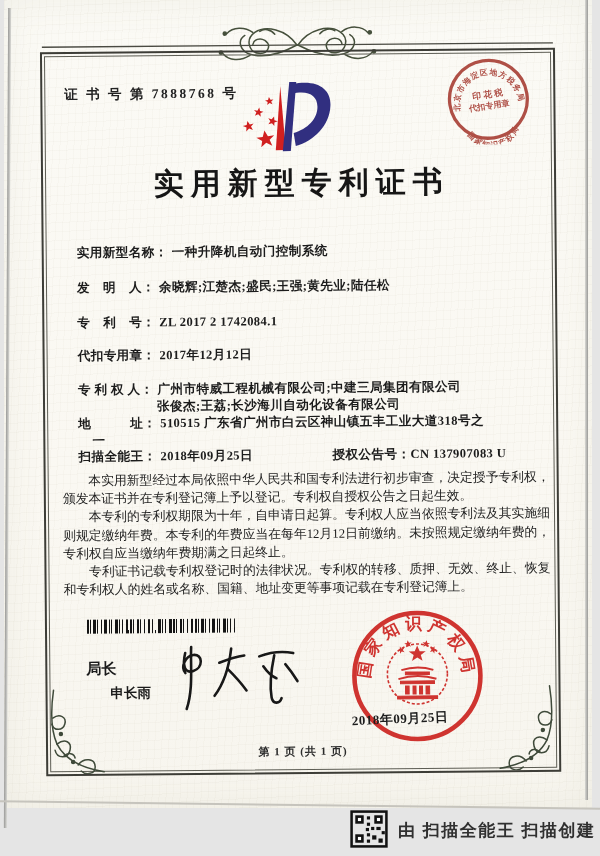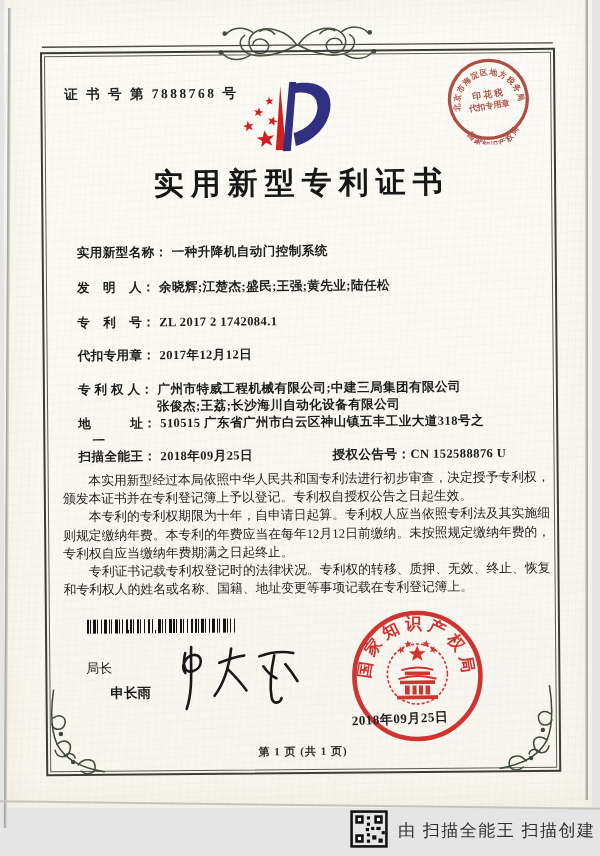--- a/index.html
+++ b/index.html
@@ -64,38 +64,38 @@
   .barcode{
     position:absolute;left:85px;top:618px;width:148px;height:14px;
     background-image:repeating-linear-gradient(90deg,
       #141414 0 1.6px, transparent 1.6px 2.8px,
       #141414 2.8px 3.7px, transparent 3.7px 6.4px,
       #141414 6.4px 9px, transparent 9px 10px,
       #141414 10px 11px, transparent 11px 13.6px,
       #141414 13.6px 14.6px, transparent 14.6px 17.4px,
       #141414 17.4px 19.9px, transparent 19.9px 21.6px);
   }
-  .commissioner-title{position:absolute;left:84px;top:658px;font-size:13px;font-weight:400;}
+  .commissioner-title{position:absolute;left:84px;top:658px;font-size:15px;font-weight:700;}
   .commissioner-name{position:absolute;left:84px;top:683px;font-size:13.5px;font-weight:700;margin-left:24px;}
   .signature{position:absolute;left:165px;top:640px;width:140px;height:75px;}
 
   .seal{position:absolute;left:345px;top:607px;width:140px;height:140px;opacity:0.92;}
   .seal-date{
     position:absolute;left:349px;top:710px;width:150px;font-size:13px;font-weight:700;
     color:#1d1d1d;letter-spacing:0.5px;transform:rotate(-2deg);
   }
   .page-footer{
     position:absolute;left:0;top:744px;width:600px;text-align:center;
     font-size:11px;font-weight:600;color:#2a2a2a;letter-spacing:1px;
   }
 
   .scan-footer{position:absolute;left:350px;top:810px;width:245px;height:42px;}
   .qr{position:absolute;left:0;top:0;width:38px;height:38px;}
   .scan-text{
-    position:absolute;left:48px;top:9px;font-size:17px;font-weight:400;color:#303030;
+    position:absolute;left:48px;top:9px;font-size:17px;font-weight:700;color:#303030;
     font-family:"Liberation Sans","DejaVu Sans",sans-serif;letter-spacing:1.5px;white-space:nowrap;
   }
 </style>
 </head>
 <body>
 
 <div class="canvas">
   <div class="paper"></div>
   <div class="edge edge-left"></div>
   <div class="edge edge-right"></div>
@@ -197,21 +197,21 @@
     </div>
     <div class="cont" style="left:157px;top:397px">张俊杰;王荔;长沙海川自动化设备有限公司</div>
     <div class="field" style="top:414px">
       <span class="lbl">地　　　址：</span><span>510515 广东省广州市白云区神山镇五丰工业大道318号之</span>
     </div>
     <div class="cont" style="left:92px;top:431px">一</div>
     <div class="field" style="top:447px">
       <span class="lbl">扫描全能王：</span><span>2018年09月25日</span>
     </div>
     <div class="cont" style="left:332px;top:447px">
-      <span class="lbl">授权公告号：</span><span>CN 152588876 U</span>
+      <span class="lbl">授权公告号：</span><span>CN 137907083 U</span>
     </div>
 
     <div class="paras">
       <p>本实用新型经过本局依照中华人民共和国专利法进行初步审查，决定授予专利权，颁发本证书并在专利登记簿上予以登记。专利权自授权公告之日起生效。</p>
       <p>本专利的专利权期限为十年，自申请日起算。专利权人应当依照专利法及其实施细则规定缴纳年费。本专利的年费应当在每年12月12日前缴纳。未按照规定缴纳年费的，专利权自应当缴纳年费期满之日起终止。</p>
       <p>专利证书记载专利权登记时的法律状况。专利权的转移、质押、无效、终止、恢复和专利权人的姓名或名称、国籍、地址变更等事项记载在专利登记簿上。</p>
     </div>
 
     <div class="barcode"></div>
 

